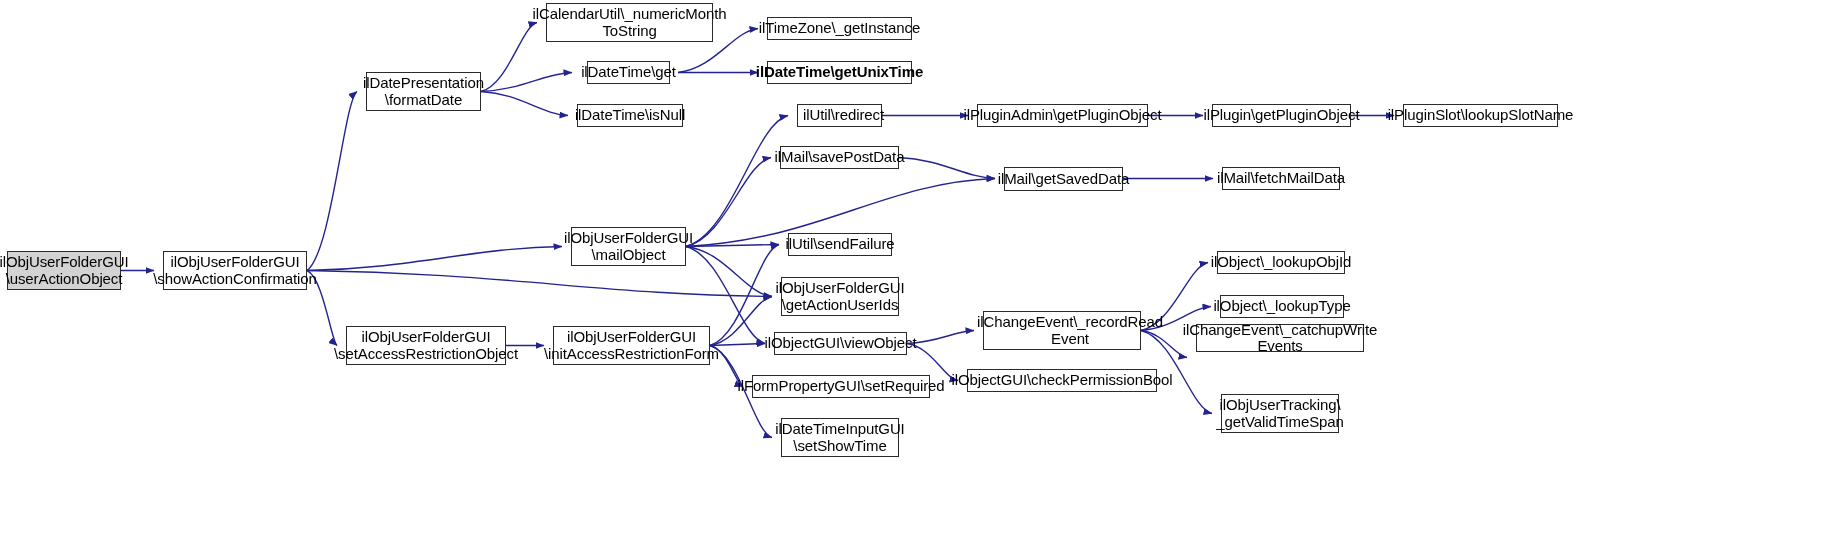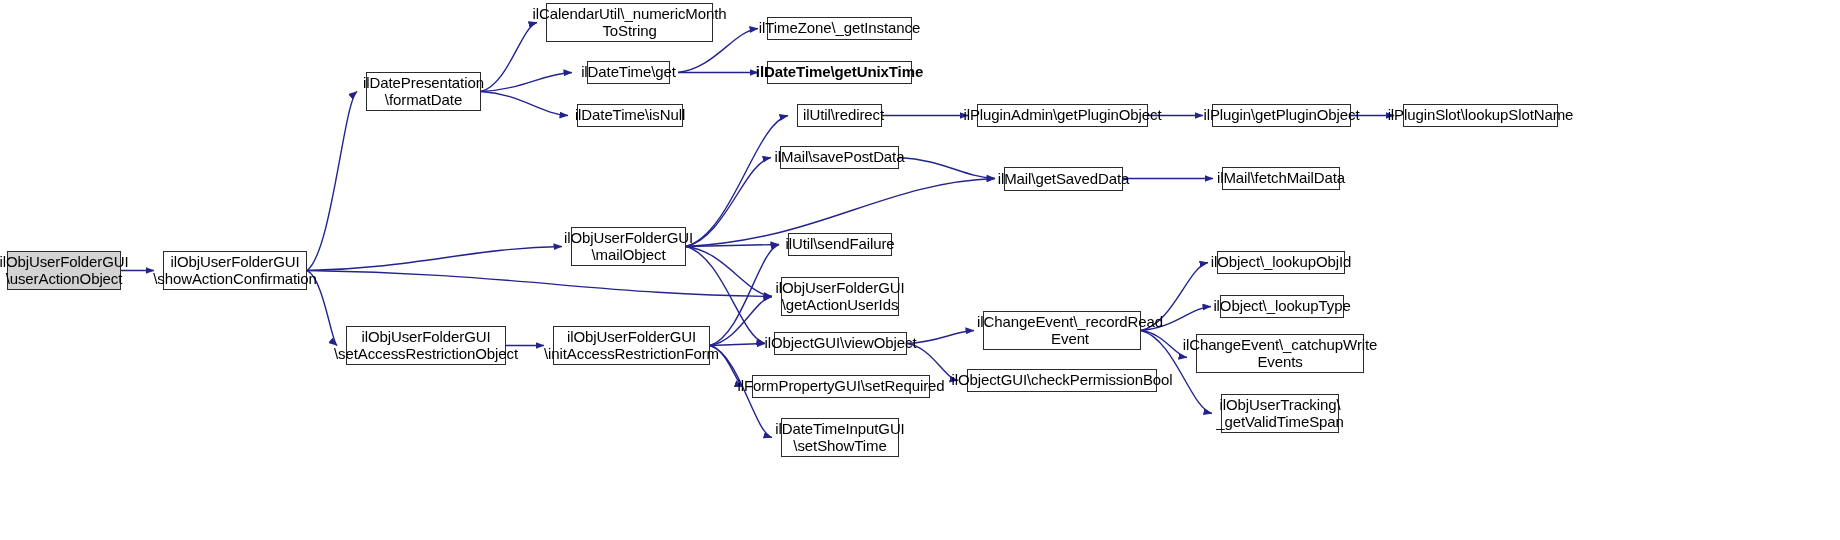--- a/index.html
+++ b/index.html
@@ -125,18 +125,18 @@
 \initAccessRestrictionForm</span></div>
       <div class="node" style="left: 774px; top: 332px; width: 133px; height: 23px;"><span class="node-label">ilObjectGUI\viewObject</span></div>
       <div class="node" style="left: 752px; top: 375px; width: 178px; height: 23px;"><span class="node-label">ilFormPropertyGUI\setRequired</span></div>
       <div class="node" style="left: 781px; top: 418px; width: 118px; height: 39px;"><span class="node-label">ilDateTimeInputGUI
 \setShowTime</span></div>
       <div class="node" style="left: 983px; top: 311px; width: 158px; height: 39px; padding-left: 16px;"><span class="node-label">ilChangeEvent\_recordRead
 Event</span></div>
       <div class="node" style="left: 967px; top: 369px; width: 190px; height: 23px;"><span class="node-label">ilObjectGUI\checkPermissionBool</span></div>
       <div class="node" style="left: 1217px; top: 251px; width: 128px; height: 23px;"><span class="node-label">ilObject\_lookupObjId</span></div>
       <div class="node" style="left: 1220px; top: 295px; width: 124px; height: 23px;"><span class="node-label">ilObject\_lookupType</span></div>
-      <div class="node" style="left: 1196px; top: 334px; width: 168px; height: 39px;"><span class="node-label">ilChangeEvent\_catchupWrite
+      <div class="node" style="left: 1196px; top: 324px; width: 168px; height: 28px;"><span class="node-label">ilChangeEvent\_catchupWrite
 Events</span></div>
       <div class="node" style="left: 1221px; top: 394px; width: 118px; height: 39px;"><span class="node-label">ilObjUserTracking\
 _getValidTimeSpan</span></div>
     </div>
 </div>
 
 </body></html>

